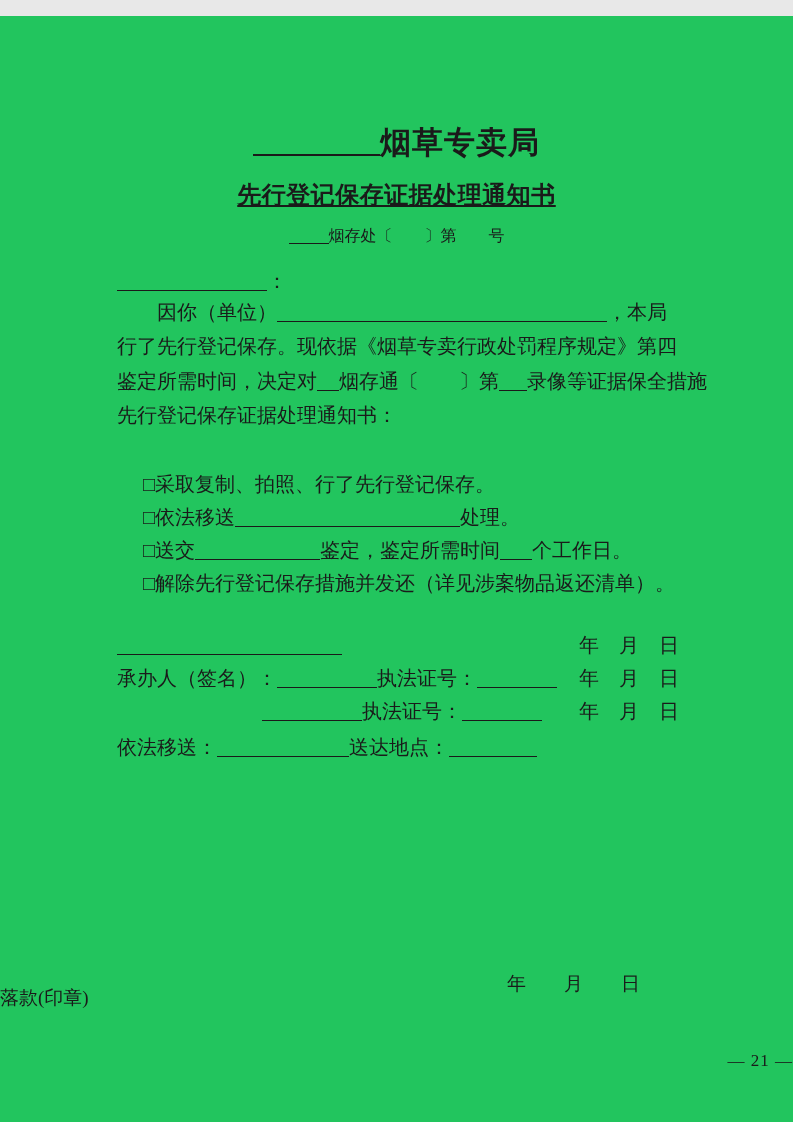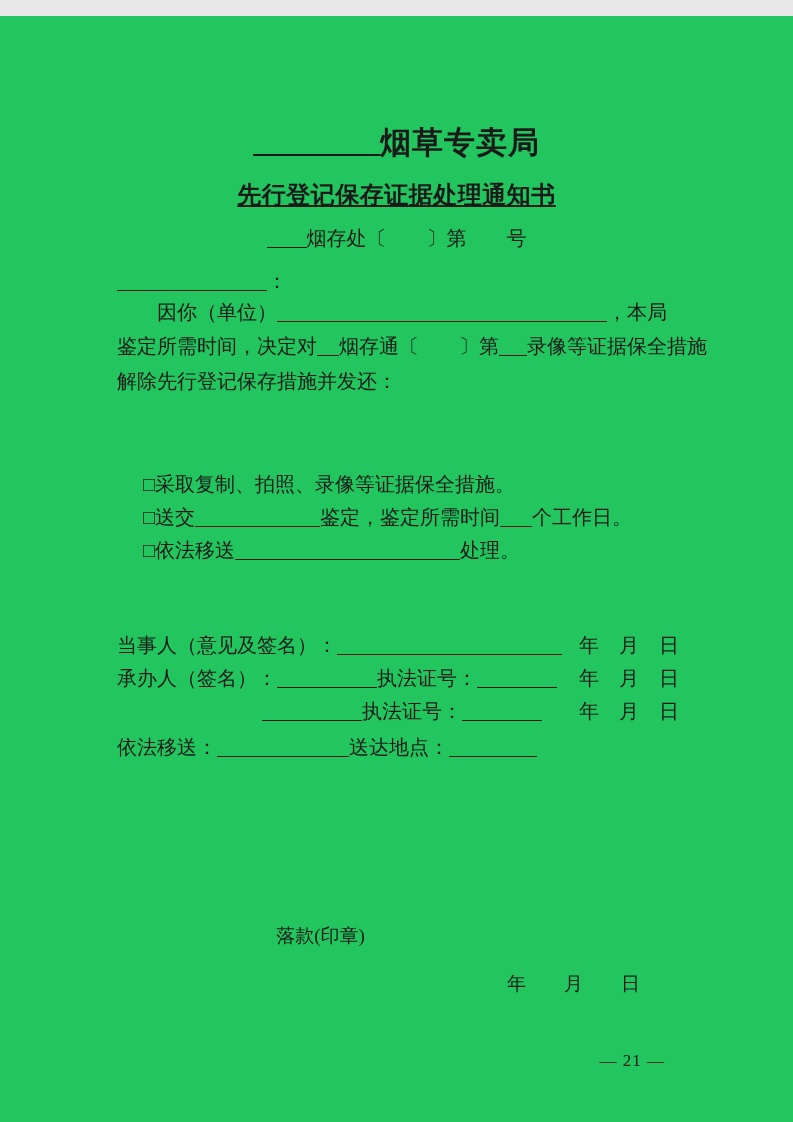--- a/index.html
+++ b/index.html
@@ -30,21 +30,21 @@
   }
   .title-line .blank{width:127px;border-bottom-width:2px;}
   .subtitle{
     top:163px;
     font-family:"Liberation Sans","DejaVu Sans",sans-serif;
     font-size:24px;
     font-weight:bold;
     letter-spacing:0.5px;
     text-decoration:underline;
   }
-  .docno{top:208px;font-size:20px;white-space:nowrap;}
+  .docno{top:208px;font-size:16px;white-space:nowrap;}
   .docno .blank{width:40px;}
   .salutation{top:251px;left:117px;width:566px;font-size:20px;}
   .salutation .blank{width:150px;}
   .paragraph{top:279px;left:117px;width:566px;font-size:20px;line-height:34.4px;}
   .pline{white-space:nowrap;}
   .indent2{padding-left:40px;}
   .b-unit{width:330px;}
   .b-year{width:83px;}
   .b-month{width:18px;}
   .b-day{width:18px;}
@@ -60,52 +60,53 @@
   .sigrow{display:flex;align-items:baseline;white-space:nowrap;height:33px;}
   .sigrow .date{margin-left:auto;}
   .sig-label{flex:none;}
   .b-party-sign{width:225px;}
   .b-handler-sign{width:100px;}
   .b-cert{width:80px;}
   .row3-pad{padding-left:145px;}
   .row4{margin-top:3px;}
   .b-serve-mode{width:132px;}
   .b-serve-place{width:88px;}
-  .seal{top:907px;font-size:19px;text-align:center;padding-right:152px;box-sizing:border-box;}
+  .seal{top:969px;font-size:19px;text-align:left;padding-right:152px;box-sizing:border-box;}
   .fdate{top:955px;font-size:19px;text-align:right;padding-right:153px;box-sizing:border-box;}
-  .pagenum{top:1035px;font-size:17px;text-align:right;padding-right:128px;box-sizing:border-box;letter-spacing:1px;}
+  .pagenum{top:1035px;font-size:17px;text-align:right;box-sizing:border-box;letter-spacing:1px;}
 </style>
 </head>
 <body>
 
 <div class="page">
 
   <div class="abs center title-line"><span class="blank"></span><span>烟草专卖局</span></div>
 
   <div class="abs center subtitle">先行登记保存证据处理通知书</div>
 
   <div class="abs center docno"><span class="blank"></span><span>烟存处〔　　〕第　　号</span></div>
 
   <div class="abs salutation"><span class="blank"></span><span>：</span></div>
 
   <div class="abs paragraph">
     <div class="pline indent2"><span>因你（单位）</span><span class="blank b-unit"></span><span>，本局</span></div>
+    <div class="pline">行了先行登记保存。现依据《烟草专卖行政处罚程序规定》第四</div>
     <div class="pline"><span>鉴定所需时间，决定对</span><span class="blank b-caseno1"></span><span>烟存通〔　　〕第</span><span class="blank b-caseno2"></span><span>录像等证据保全措施</span></div>
-    <div class="pline">解除先行登记保存措施并发还：</div>
+    <div class="pline">先行登记保存证据处理通知书：</div>
   </div>
 
   <div class="abs options">
-    <div class="opt"><span class="checkbox">□</span><span>采取复制、拍照、录像等证据保全措施。</span></div>
+    <div class="opt"><span class="checkbox">□</span><span>采取复制、拍照、行了先行登记保存。</span></div>
+    <div class="opt"><span class="checkbox">□</span><span>依法移送</span><span class="blank b-transfer"></span><span>处理。</span></div>
     <div class="opt"><span class="checkbox">□</span><span>送交</span><span class="blank b-appraisal"></span><span>鉴定，鉴定所需时间</span><span class="blank b-days"></span><span>个工作日。</span></div>
-    <div class="opt"><span class="checkbox">□</span><span>依法移送</span><span class="blank b-transfer"></span><span>处理。</span></div>
+    <div class="opt"><span class="checkbox">□</span><span>解除先行登记保存措施并发还（详见涉案物品返还清单）。</span></div>
   </div>
 
   <div class="abs signatures">
     <div class="sigrow">
-        <span class="sig-label">当事人（意见及签名）：</span>
         <span class="blank b-party-sign"></span>
         <span class="date">年　月　日</span>
       </div>
     <div class="sigrow">
         <span class="sig-label">承办人（签名）：</span>
         <span class="blank b-handler-sign"></span>
         <span class="sig-label">执法证号：</span>
         <span class="blank b-cert"></span>
         <span class="date">年　月　日</span>
       </div>

